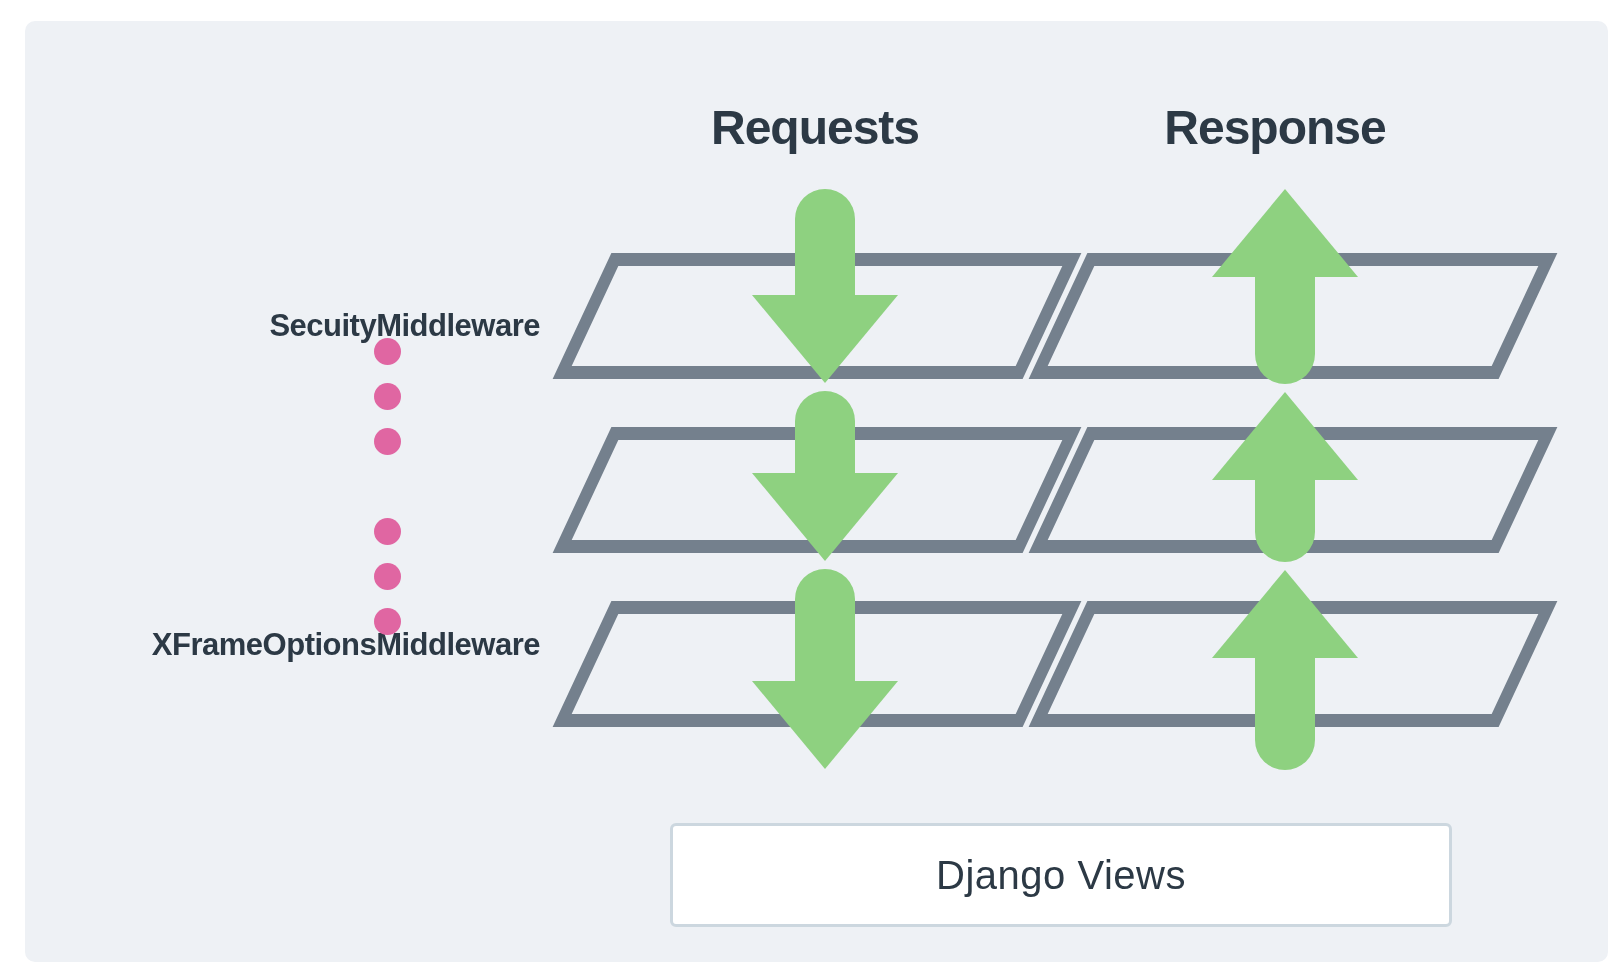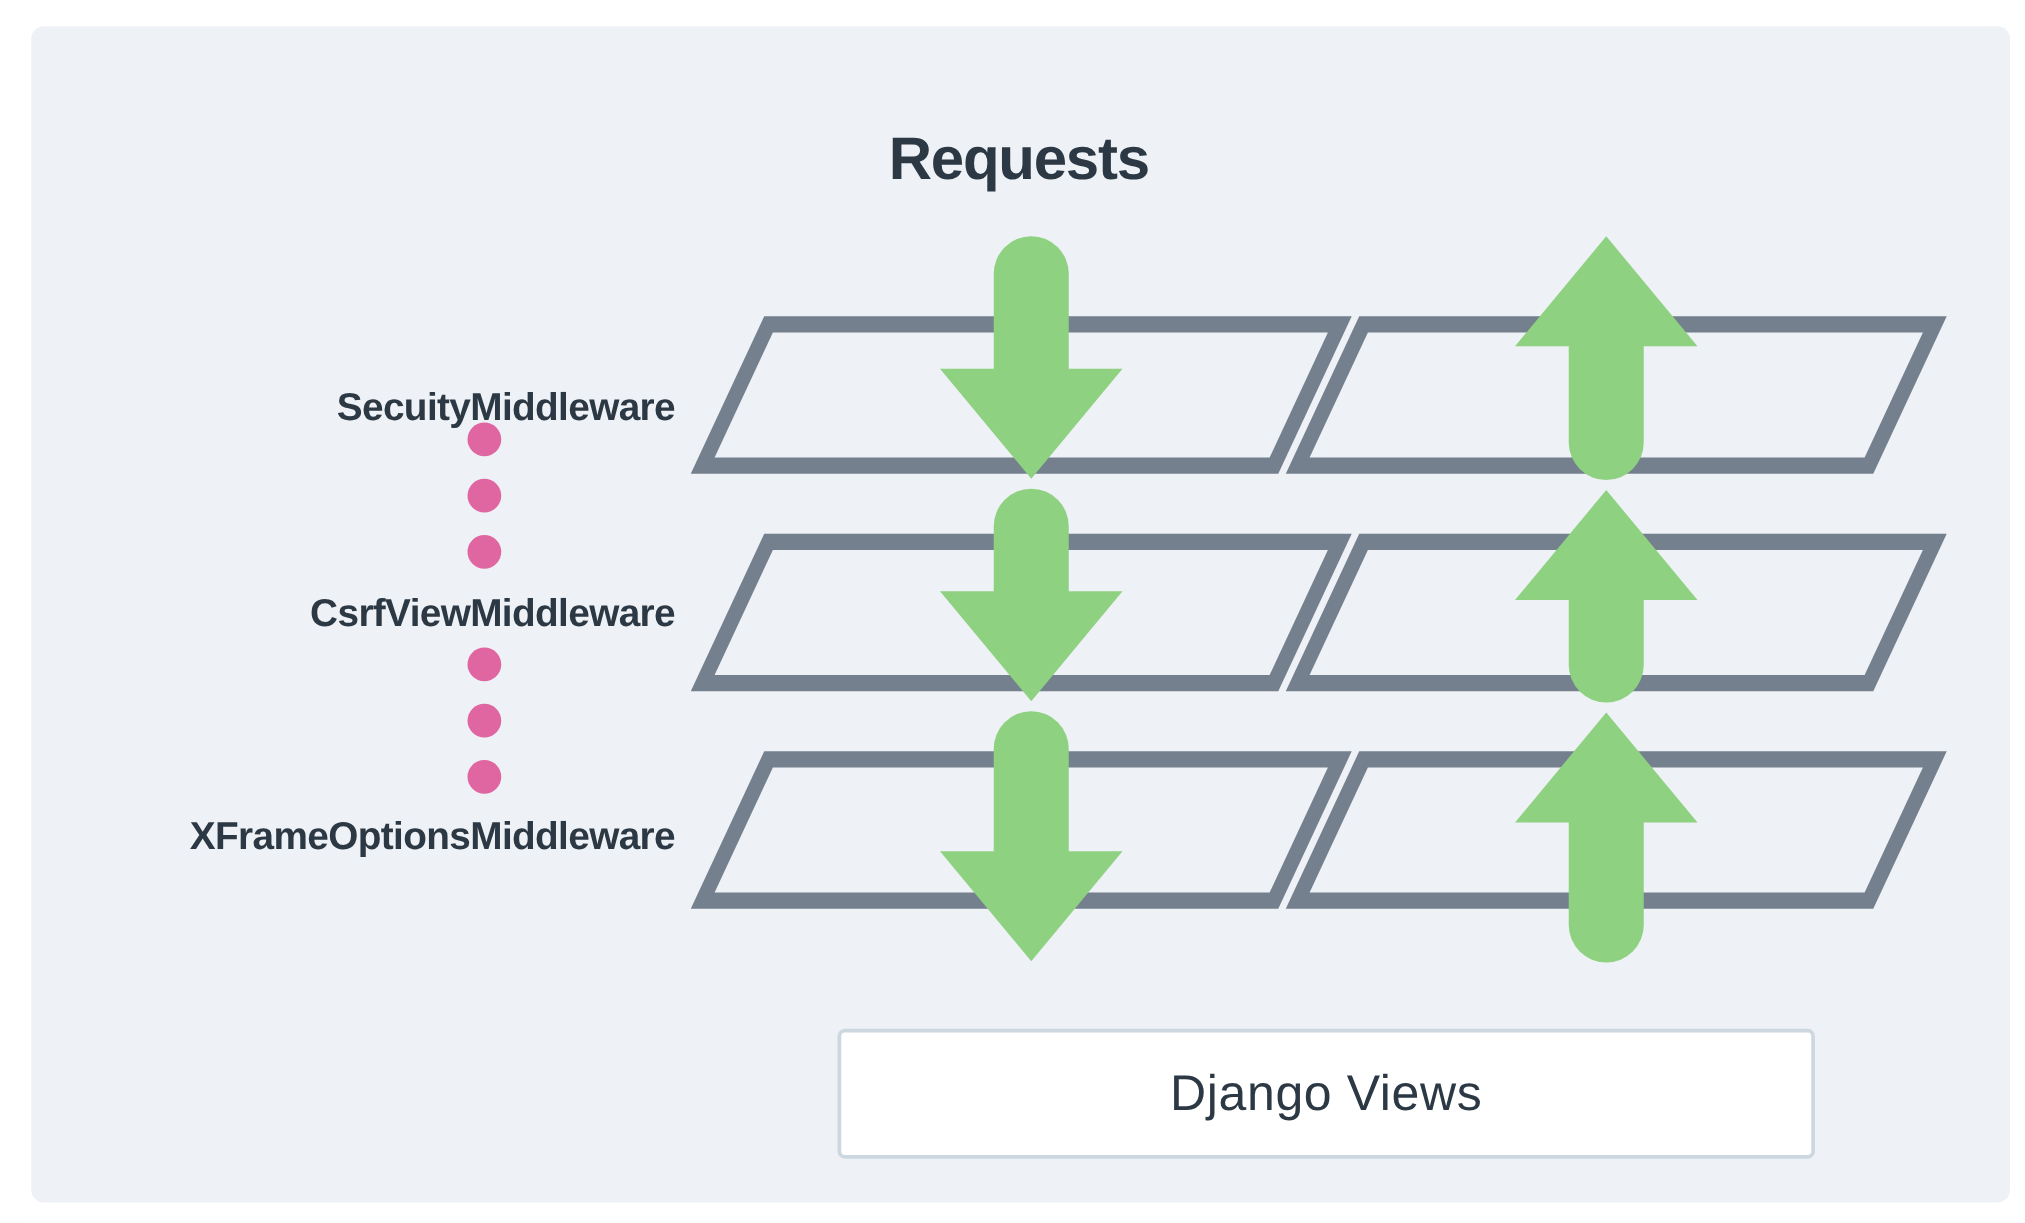--- a/index.html
+++ b/index.html
@@ -16,21 +16,21 @@
   .heading{position:absolute;top:82px;height:50px;line-height:50px;
     font-size:48px;font-weight:700;color:var(--text-dark);letter-spacing:-1px;
     transform:translateX(-50%);white-space:nowrap;}
   .heading.requests{left:790px;}
   .heading.response{left:1250px;}
   .mw-label{position:absolute;left:60px;width:455px;text-align:right;
     font-size:31px;font-weight:700;color:var(--text-dark);letter-spacing:-0.5px;
     line-height:34px;white-space:nowrap;}
   .mw-label.l1{top:288px;}
   .mw-label.l2{top:453px;}
-  .mw-label.l3{top:631px;}
+  .mw-label.l3{top:607px;}
   .dot{position:absolute;left:349px;width:27px;height:27px;border-radius:50%;
     background:var(--dot-pink);}
   .layer{position:absolute;width:470px;height:126px;
     border:13px solid var(--outline-gray);transform:skewX(-25deg);
     background:transparent;}
   .layer.left{left:557px;}
   .layer.right{left:1033px;}
   .row1{top:232px;} .row2{top:406px;} .row3{top:580px;}
   .arrow{position:absolute;width:146px;}
   .arrow .shaft{position:absolute;left:43px;width:60px;background:var(--arrow-green);}
@@ -54,23 +54,23 @@
   .views-box span{font-size:40px;font-weight:400;color:var(--text-dark);
     letter-spacing:0.5px;}
 </style>
 </head>
 <body>
 
 <div class="stage">
   <div class="panel">
 
     <div class="heading requests">Requests</div>
+    <div class="heading response">Response</div>
 
     <div class="mw-label l1">SecuityMiddleware</div>
-    <div class="mw-label l2">CsrfViewMiddleware</div>
     <div class="mw-label l3">XFrameOptionsMiddleware</div>
 
     <div class="dot" style="top:317px"></div>
     <div class="dot" style="top:362px"></div>
     <div class="dot" style="top:407px"></div>
     <div class="dot" style="top:497px"></div>
     <div class="dot" style="top:542px"></div>
     <div class="dot" style="top:587px"></div>
 
     <div class="layer left row1"></div>

